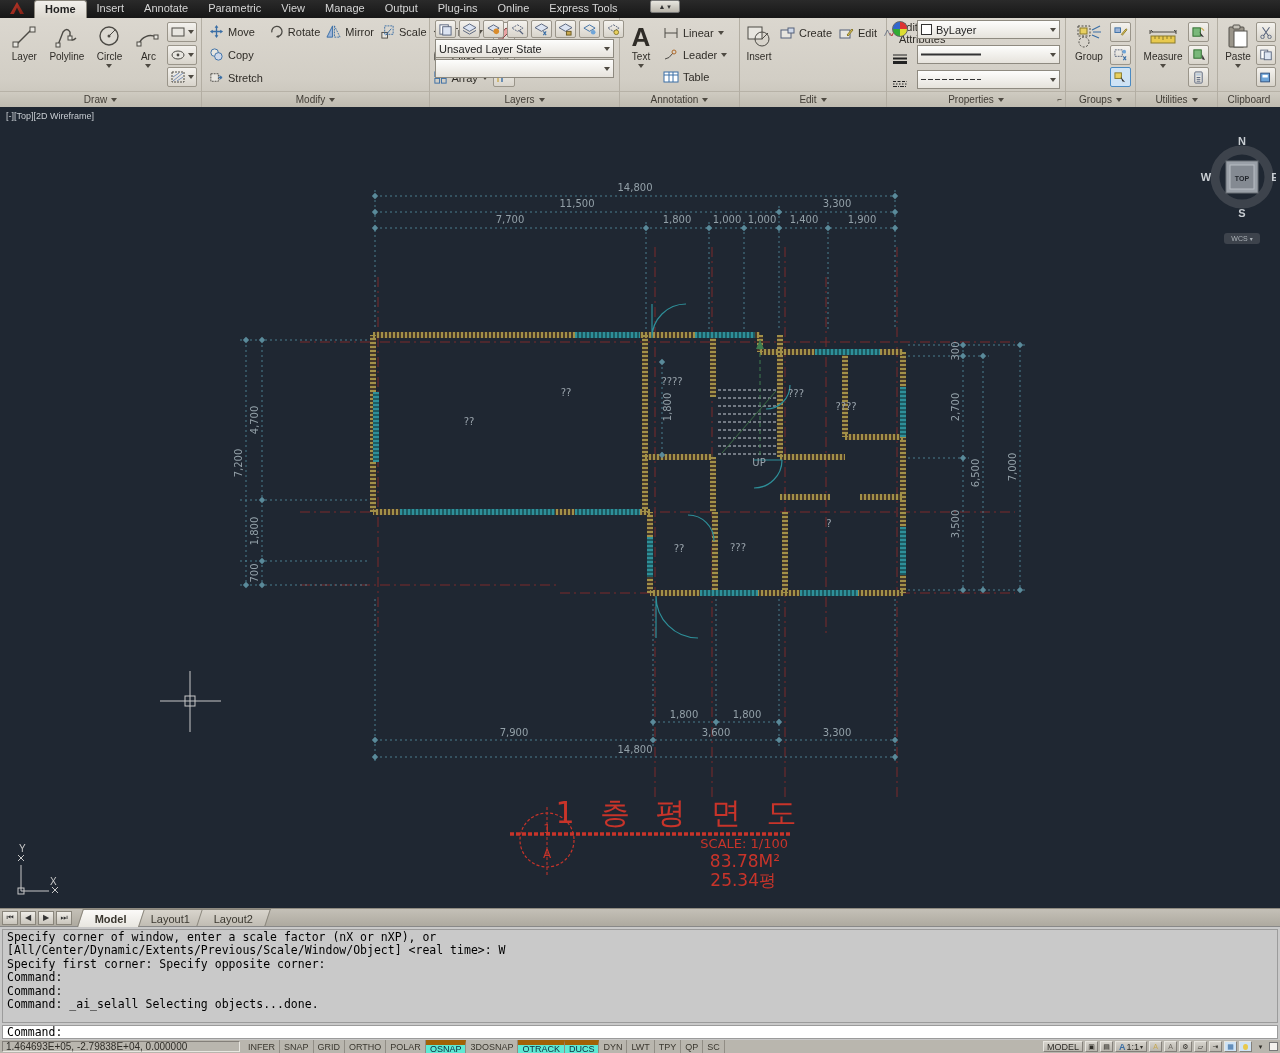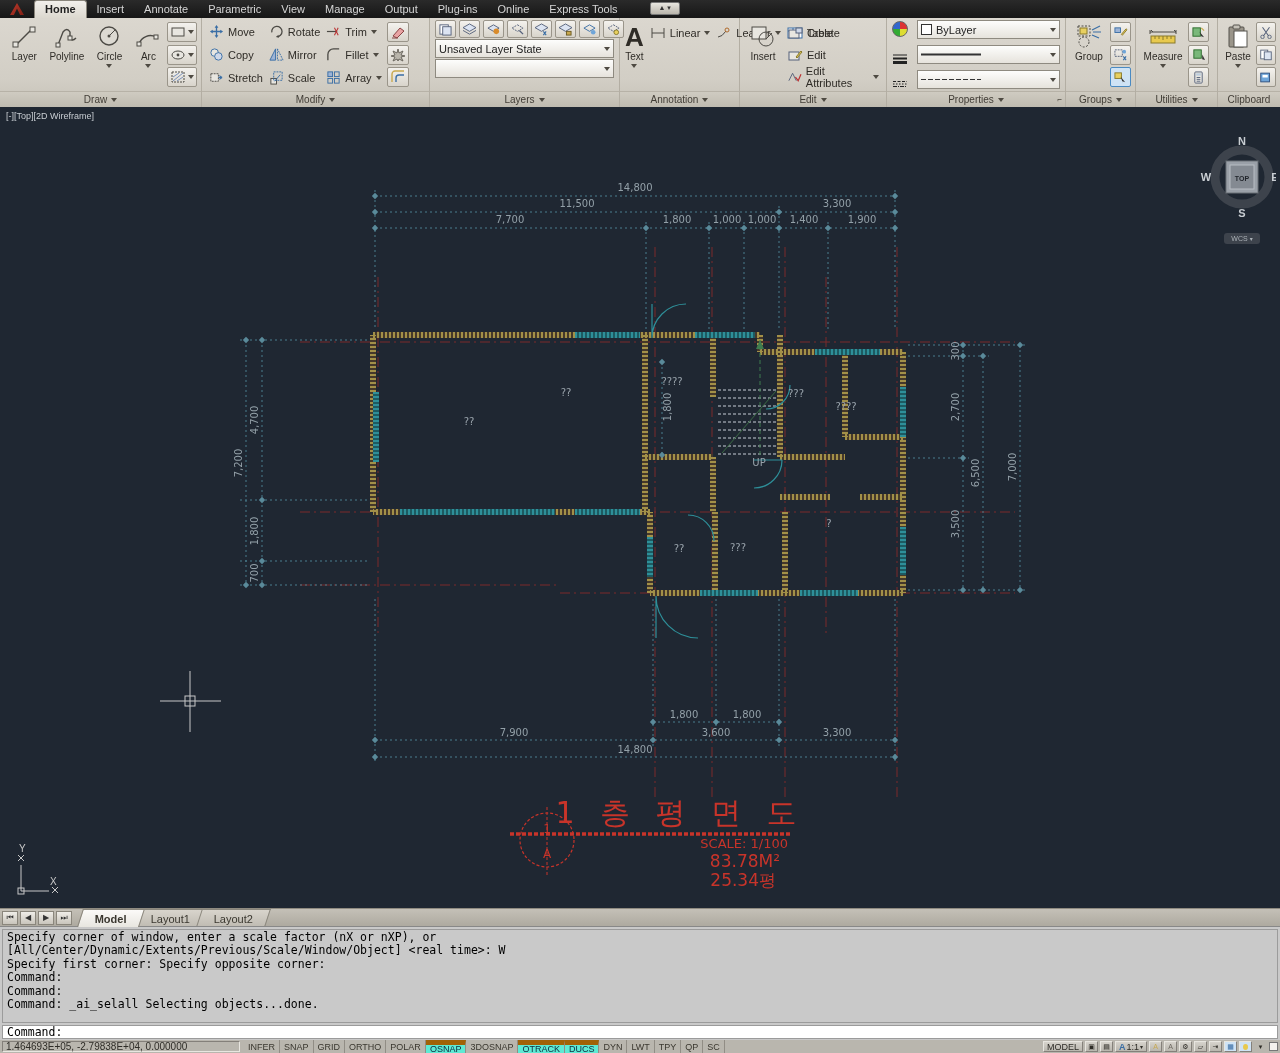--- a/index.html
+++ b/index.html
@@ -2,21 +2,21 @@
 <html><head>
 <meta charset="utf-8">
 <style>
   * { margin:0; padding:0; box-sizing:border-box; }
   html,body { width:1280px; height:1053px; overflow:hidden; background:#1b1b1b;
               font-family:"Liberation Sans", sans-serif; }
   #app { position:relative; width:1280px; height:1053px; }
 
   
   #tabbar { position:absolute; top:0; left:0; width:1280px; height:18px;
-            background:linear-gradient(#2a2a2a,#161616); display:flex; align-items:center; }
+            background:linear-gradient(#2a2a2a,#161616); display:flex; align-items:flex-start; }
   #appbtn { width:34px; height:16px; display:flex; align-items:center; justify-content:center; }
   #appbtn .alogo { width:14px; height:12px; background:linear-gradient(135deg,#c0392b,#7e1f14);
                    clip-path:polygon(50% 0,100% 100%,72% 100%,50% 45%,28% 100%,0 100%); }
   .rtab { padding:2px 10px 3px; font-size:11px; color:#d6d6d6; cursor:default; }
   .rtab.active { background:linear-gradient(#f2f0ec,#dcd8cf); color:#222;
                  border:1px solid #8a867c; border-bottom:none; border-radius:3px 3px 0 0; font-weight:bold; }
   #ribbon-collapse { margin-left:22px; margin-bottom:2px; width:30px; height:13px; background:linear-gradient(#e8e6e0,#b9b5ab);
                      border:1px solid #777; border-radius:2px; color:#333; font-size:7px;
                      display:flex; align-items:center; justify-content:center; gap:3px; }
 
@@ -190,21 +190,21 @@
             <span>Copy</span>
             </div>
           <div class="rrow">
             <svg class="ic" width="15" height="15" viewBox="0 0 16 16">
               <rect x="2" y="4" width="8" height="8" fill="#e8e6e0" stroke="#4c4a45" stroke-dasharray="2,1"></rect>
               <path d="M10,8 H14 M14,8 L11,6 M14,8 L11,10" stroke="#3a6ea5" stroke-width="1.2" fill="none"></path>
               </svg>
             <span>Stretch</span>
             </div>
         </div>
-        <div style="display:flex;flex-direction:column;justify-content:space-between;padding:1px 0">
+        <div style="display:flex;flex-direction:row;justify-content:space-between;padding:1px 0">
           <div class="rrow">
             <svg class="ic" width="15" height="15" viewBox="0 0 16 16">
               <path d="M3,9 A5.5,5.5 0 1 1 8,13.5" fill="none" stroke="#4c4a45" stroke-width="1.4"></path>
               <path d="M8,13.5 L10,11.5 L10.5,15 Z" fill="#4c4a45"></path>
               </svg>
             <span>Rotate</span>
             </div>
           <div class="rrow">
             <svg class="ic" width="15" height="15" viewBox="0 0 16 16">
               <path d="M7,2 L7,14 L1,14 Z" fill="#9db4d6" stroke="#3a6ea5"></path>
@@ -341,21 +341,21 @@
         </div>
     </div>
 
     <div class="panel" style="width:120px">
       <div class="panel-body">
         <div class="rbtn-big" style="width:34px">
           <div style="font-size:26px;font-weight:bold;color:#2f2c27;line-height:26px">A</div>
           <span class="lbl">Text</span>
           <span class="caret"></span>
         </div>
-        <div style="display:flex;flex-direction:row;justify-content:space-between;padding:2px 0">
+        <div style="display:flex;flex-direction:column;justify-content:space-between;padding:2px 0">
           <div class="rrow">
             <svg class="ic" width="16" height="12" viewBox="0 0 16 12">
               <path d="M2,1 V11 M14,1 V11 M2,6 H14" stroke="#4c4a45"></path>
               </svg>
             <span>Linear</span>
             <span class="caret"></span>
             </div>
           <div class="rrow">
             <svg class="ic" width="16" height="12" viewBox="0 0 16 12">
               <path d="M2,10 Q6,10 10,4" fill="none" stroke="#4c4a45"></path>
@@ -382,21 +382,21 @@
     <div class="panel" style="width:147px">
       <div class="panel-body">
         <div class="rbtn-big" style="width:40px">
           <svg class="ic" width="28" height="26" viewBox="0 0 28 26">
             <rect x="3" y="3" width="14" height="12" fill="#e8e6e0" stroke="#4c4a45"></rect>
             <circle cx="17" cy="15" r="7" fill="none" stroke="#4c4a45"></circle>
             <path d="M17,15 L23,9" stroke="#4c4a45"></path>
             </svg>
           <span class="lbl">Insert</span>
         </div>
-        <div style="display:flex;flex-direction:column;justify-content:space-between;padding:2px 0">
+        <div style="display:flex;flex-direction:row;justify-content:space-between;padding:2px 0">
           <div class="rrow">
             <svg class="ic" width="16" height="12" viewBox="0 0 16 12">
               <rect x="2" y="3" width="10" height="8" fill="#e8e6e0" stroke="#55617a"></rect>
                 <rect x="9" y="1" width="6" height="5" fill="#cfd8e8" stroke="#55617a"></rect>
               </svg>
             <span>Create</span>
             </div>
           <div class="rrow">
             <svg class="ic" width="16" height="12" viewBox="0 0 16 12">
               <rect x="2" y="3" width="10" height="8" fill="#e8e6e0" stroke="#55617a"></rect>

